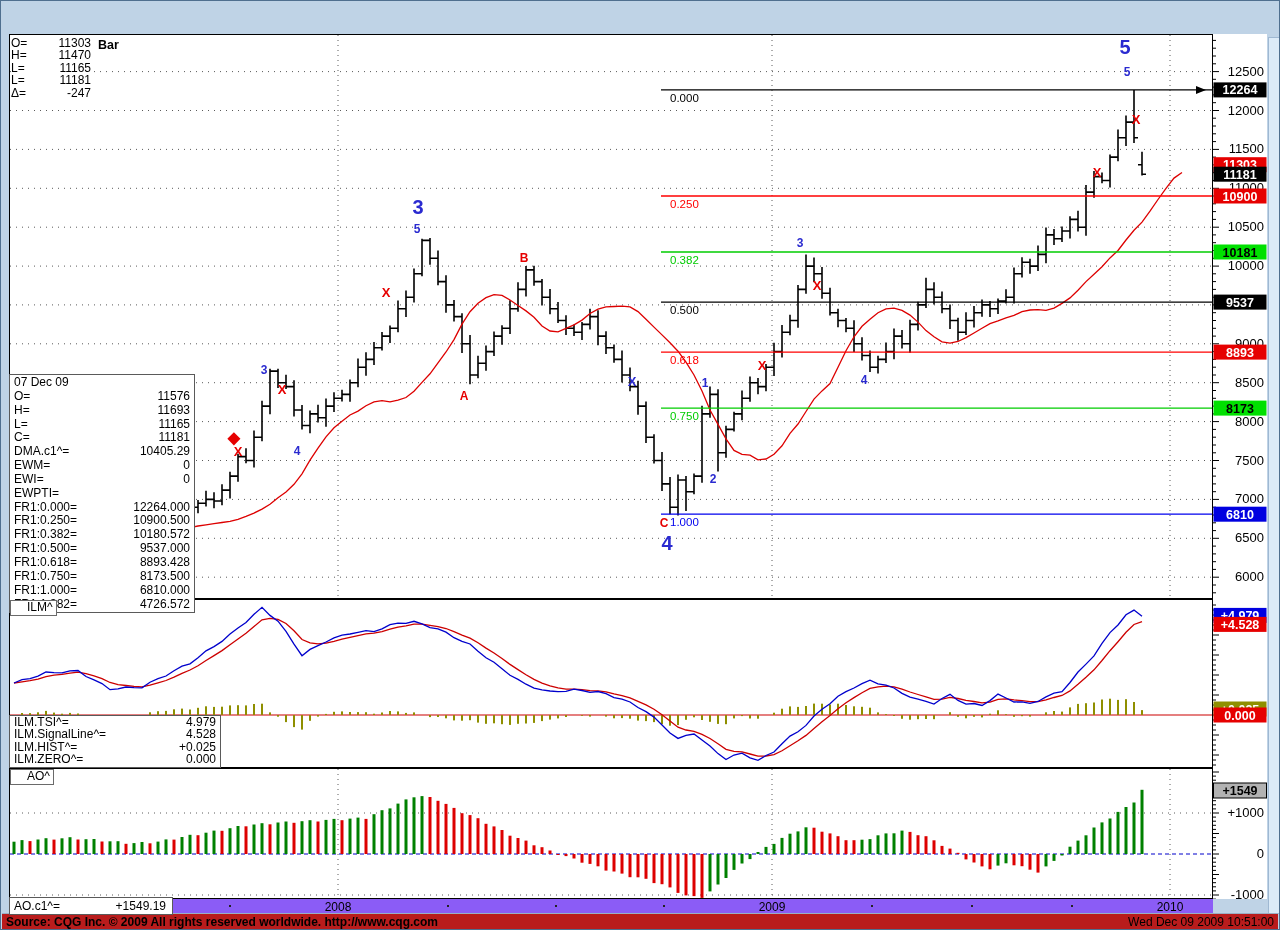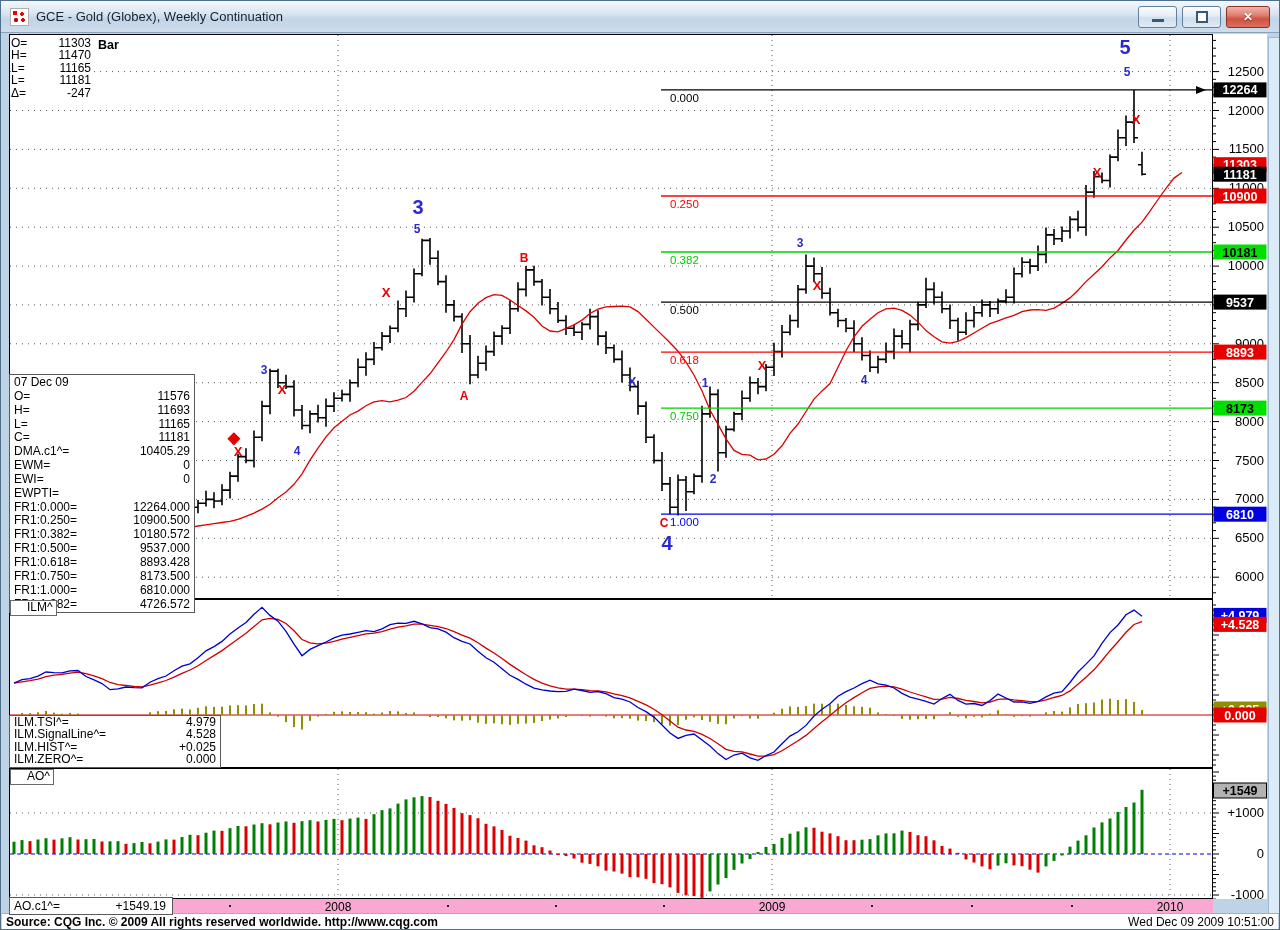--- a/index.html
+++ b/index.html
@@ -38,48 +38,33 @@
   .srow{display:flex;justify-content:space-between;white-space:pre;}
   .panelabel{position:absolute;background:#fff;border:1px solid #6a6a6a;font-size:12px;
     padding:0 3px 1px 16px;z-index:5;line-height:13px;}
   #lbl-ilm{left:9px;top:599px;}
   #lbl-ao{left:9px;top:768px;}
   .ilmbox{position:absolute;left:8px;top:714px;width:212px;height:53px;background:#fff;
     border:1px solid #5a5a5a;font-size:12px;line-height:12.4px;padding:0 4px;box-sizing:border-box;z-index:5;}
   .aobox{position:absolute;left:8px;top:896px;width:164px;height:18px;background:#fff;
     border:1px solid #5a5a5a;font-size:12px;display:flex;justify-content:space-between;
     padding:1px 6px 0 4px;box-sizing:border-box;z-index:6;white-space:pre;}
-  .time-axis{position:absolute;left:8px;top:898px;width:1204px;height:16px;background:#f9a8d4;font-size:12px;}
+  .time-axis{position:absolute;left:8px;top:898px;width:1204px;height:16px;background:#8b5cf6;font-size:12px;}
   .yearlbl{position:absolute;top:1px;width:34px;text-align:center;color:#000;}
   .qdot{position:absolute;top:6px;width:2px;height:2px;background:#222;}
-  .statusbar{position:absolute;left:1px;right:1px;bottom:0;height:16px;background:#ffffff;
+  .statusbar{position:absolute;left:1px;right:1px;bottom:0;height:16px;background:#b91c1c;
     border-top:1px solid #9ab0c4;display:flex;justify-content:space-between;align-items:center;
     font-size:12px;padding:0 4px;box-sizing:border-box;}
   .statusbar .src{font-weight:bold;color:#000;}
   .statusbar .clk{color:#000;}
 </style>
 </head>
 <body>
 
 <div class="window">
-  <div class="titlebar">
-    <div class="app-icon"></div>
-    <div class="title">GCE - Gold (Globex), Weekly Continuation</div>
-    <div class="winbtns">
-      <div class="winbtn">
-          <span class="glyph-min"></span>
-        </div>
-      <div class="winbtn">
-          <span class="glyph-max"></span>
-        </div>
-      <div class="winbtn close">
-          <span class="glyph-close">✕</span>
-        </div>
-    </div>
-  </div>
 
   <div class="pane" id="pane-price">
       <svg id="svg-price" width="1202" height="563">
         <line x1="0" y1="36.6" x2="1202" y2="36.6" stroke="#5a5a5a" stroke-width="1" stroke-dasharray="1 5"></line>
         <line x1="0" y1="75.5" x2="1202" y2="75.5" stroke="#5a5a5a" stroke-width="1" stroke-dasharray="1 5"></line>
         <line x1="0" y1="114.4" x2="1202" y2="114.4" stroke="#5a5a5a" stroke-width="1" stroke-dasharray="1 5"></line>
         <line x1="0" y1="153.3" x2="1202" y2="153.3" stroke="#5a5a5a" stroke-width="1" stroke-dasharray="1 5"></line>
         <line x1="0" y1="192.2" x2="1202" y2="192.2" stroke="#5a5a5a" stroke-width="1" stroke-dasharray="1 5"></line>
         <line x1="0" y1="231.1" x2="1202" y2="231.1" stroke="#5a5a5a" stroke-width="1" stroke-dasharray="1 5"></line>
         <line x1="0" y1="269.9" x2="1202" y2="269.9" stroke="#5a5a5a" stroke-width="1" stroke-dasharray="1 5"></line>

